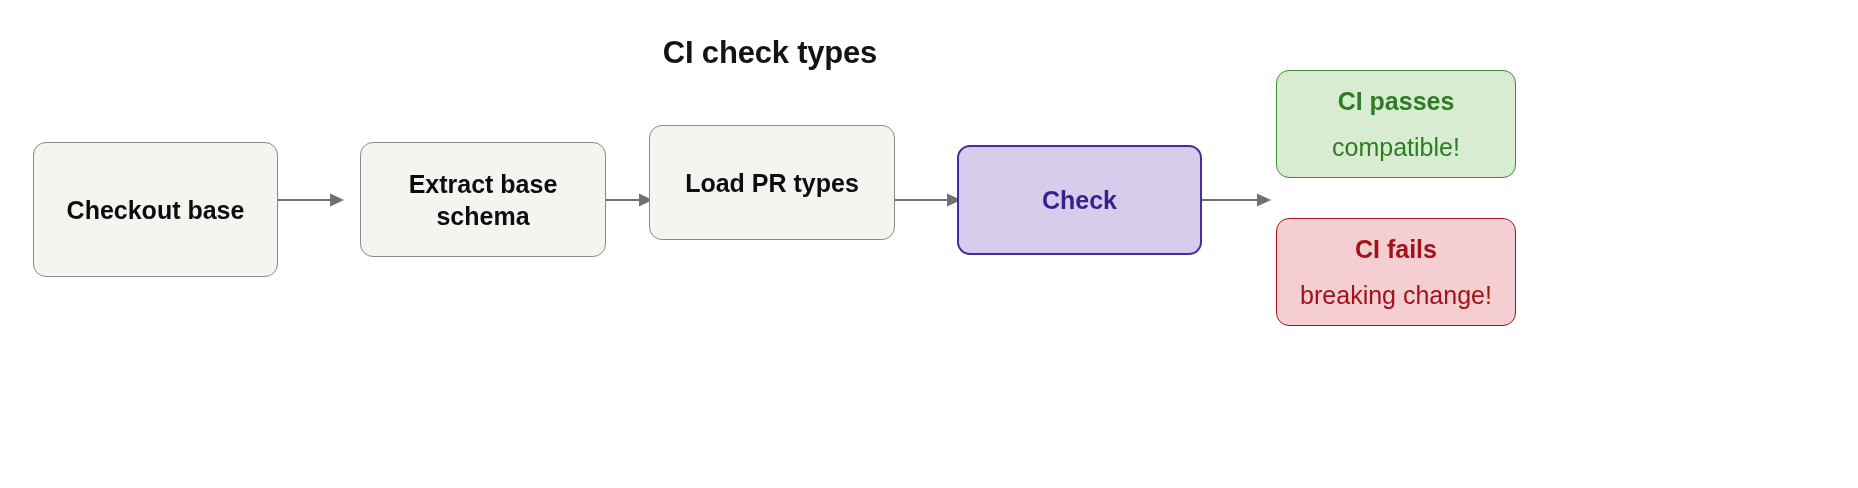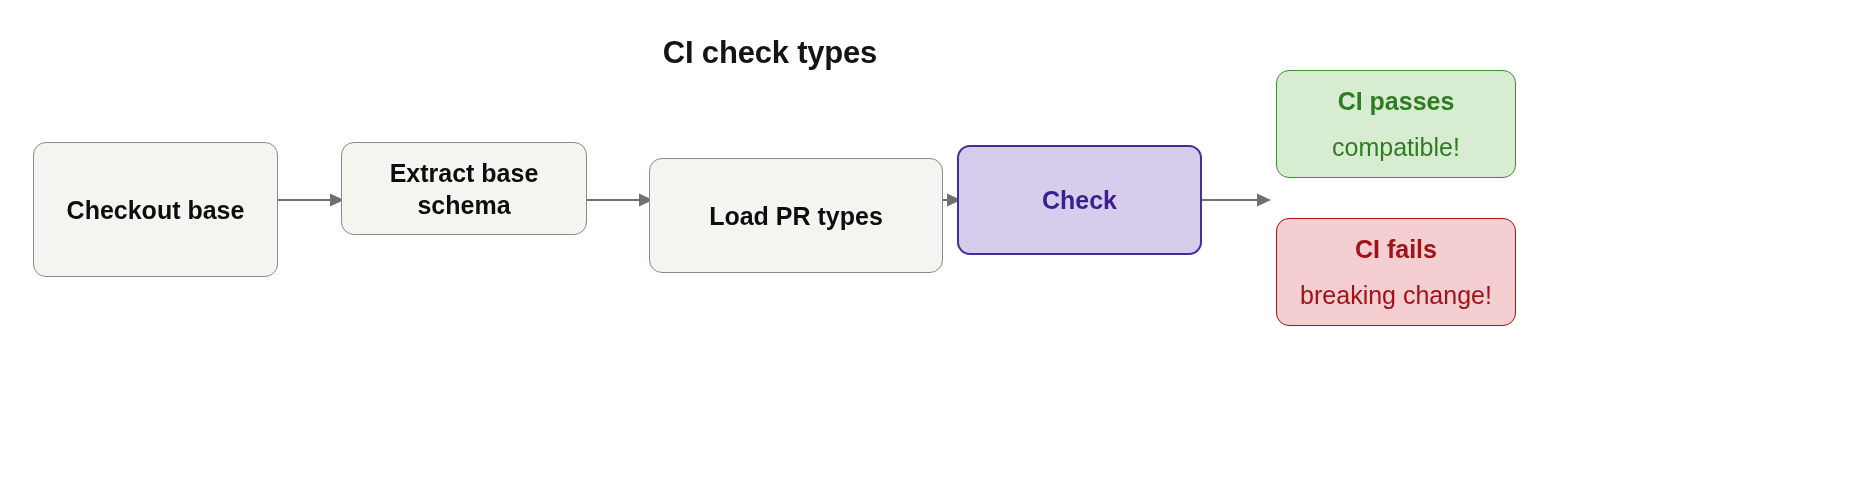--- a/index.html
+++ b/index.html
@@ -135,26 +135,26 @@
     <svg width="80" height="28" viewBox="0 0 80 28">
       <line x1="0" y1="14" x2="55" y2="14" stroke="#707070" stroke-width="2"></line>
       <polygon points="55,7.5 69,14 55,20.5" fill="#707070"></polygon>
     </svg>
   </div>
 
   <div class="node process" style="left:33px; top:142px; width:245px; height:135px;">
     <span class="node-line">Checkout base</span>
   </div>
 
-  <div class="node process" style="left:341px; top:142px; width:246px; height:93px;">
+  <div class="node process" style="left:360px; top:142px; width:246px; height:115px;">
     <span class="node-line">Extract base</span>
     <span class="node-line">schema</span>
   </div>
 
-  <div class="node process" style="left:649px; top:158px; width:294px; height:115px;">
+  <div class="node process" style="left:649px; top:125px; width:246px; height:115px;">
     <span class="node-line">Load PR types</span>
   </div>
 
   <div class="node decision" style="left:957px; top:145px; width:245px; height:110px;">
     <span class="node-line">Check</span>
   </div>
 
   <div class="node outcome-pass" style="left:1276px; top:70px; width:240px; height:108px;">
     <span class="outcome-head">CI passes</span>
     <span class="outcome-sub">compatible!</span>

